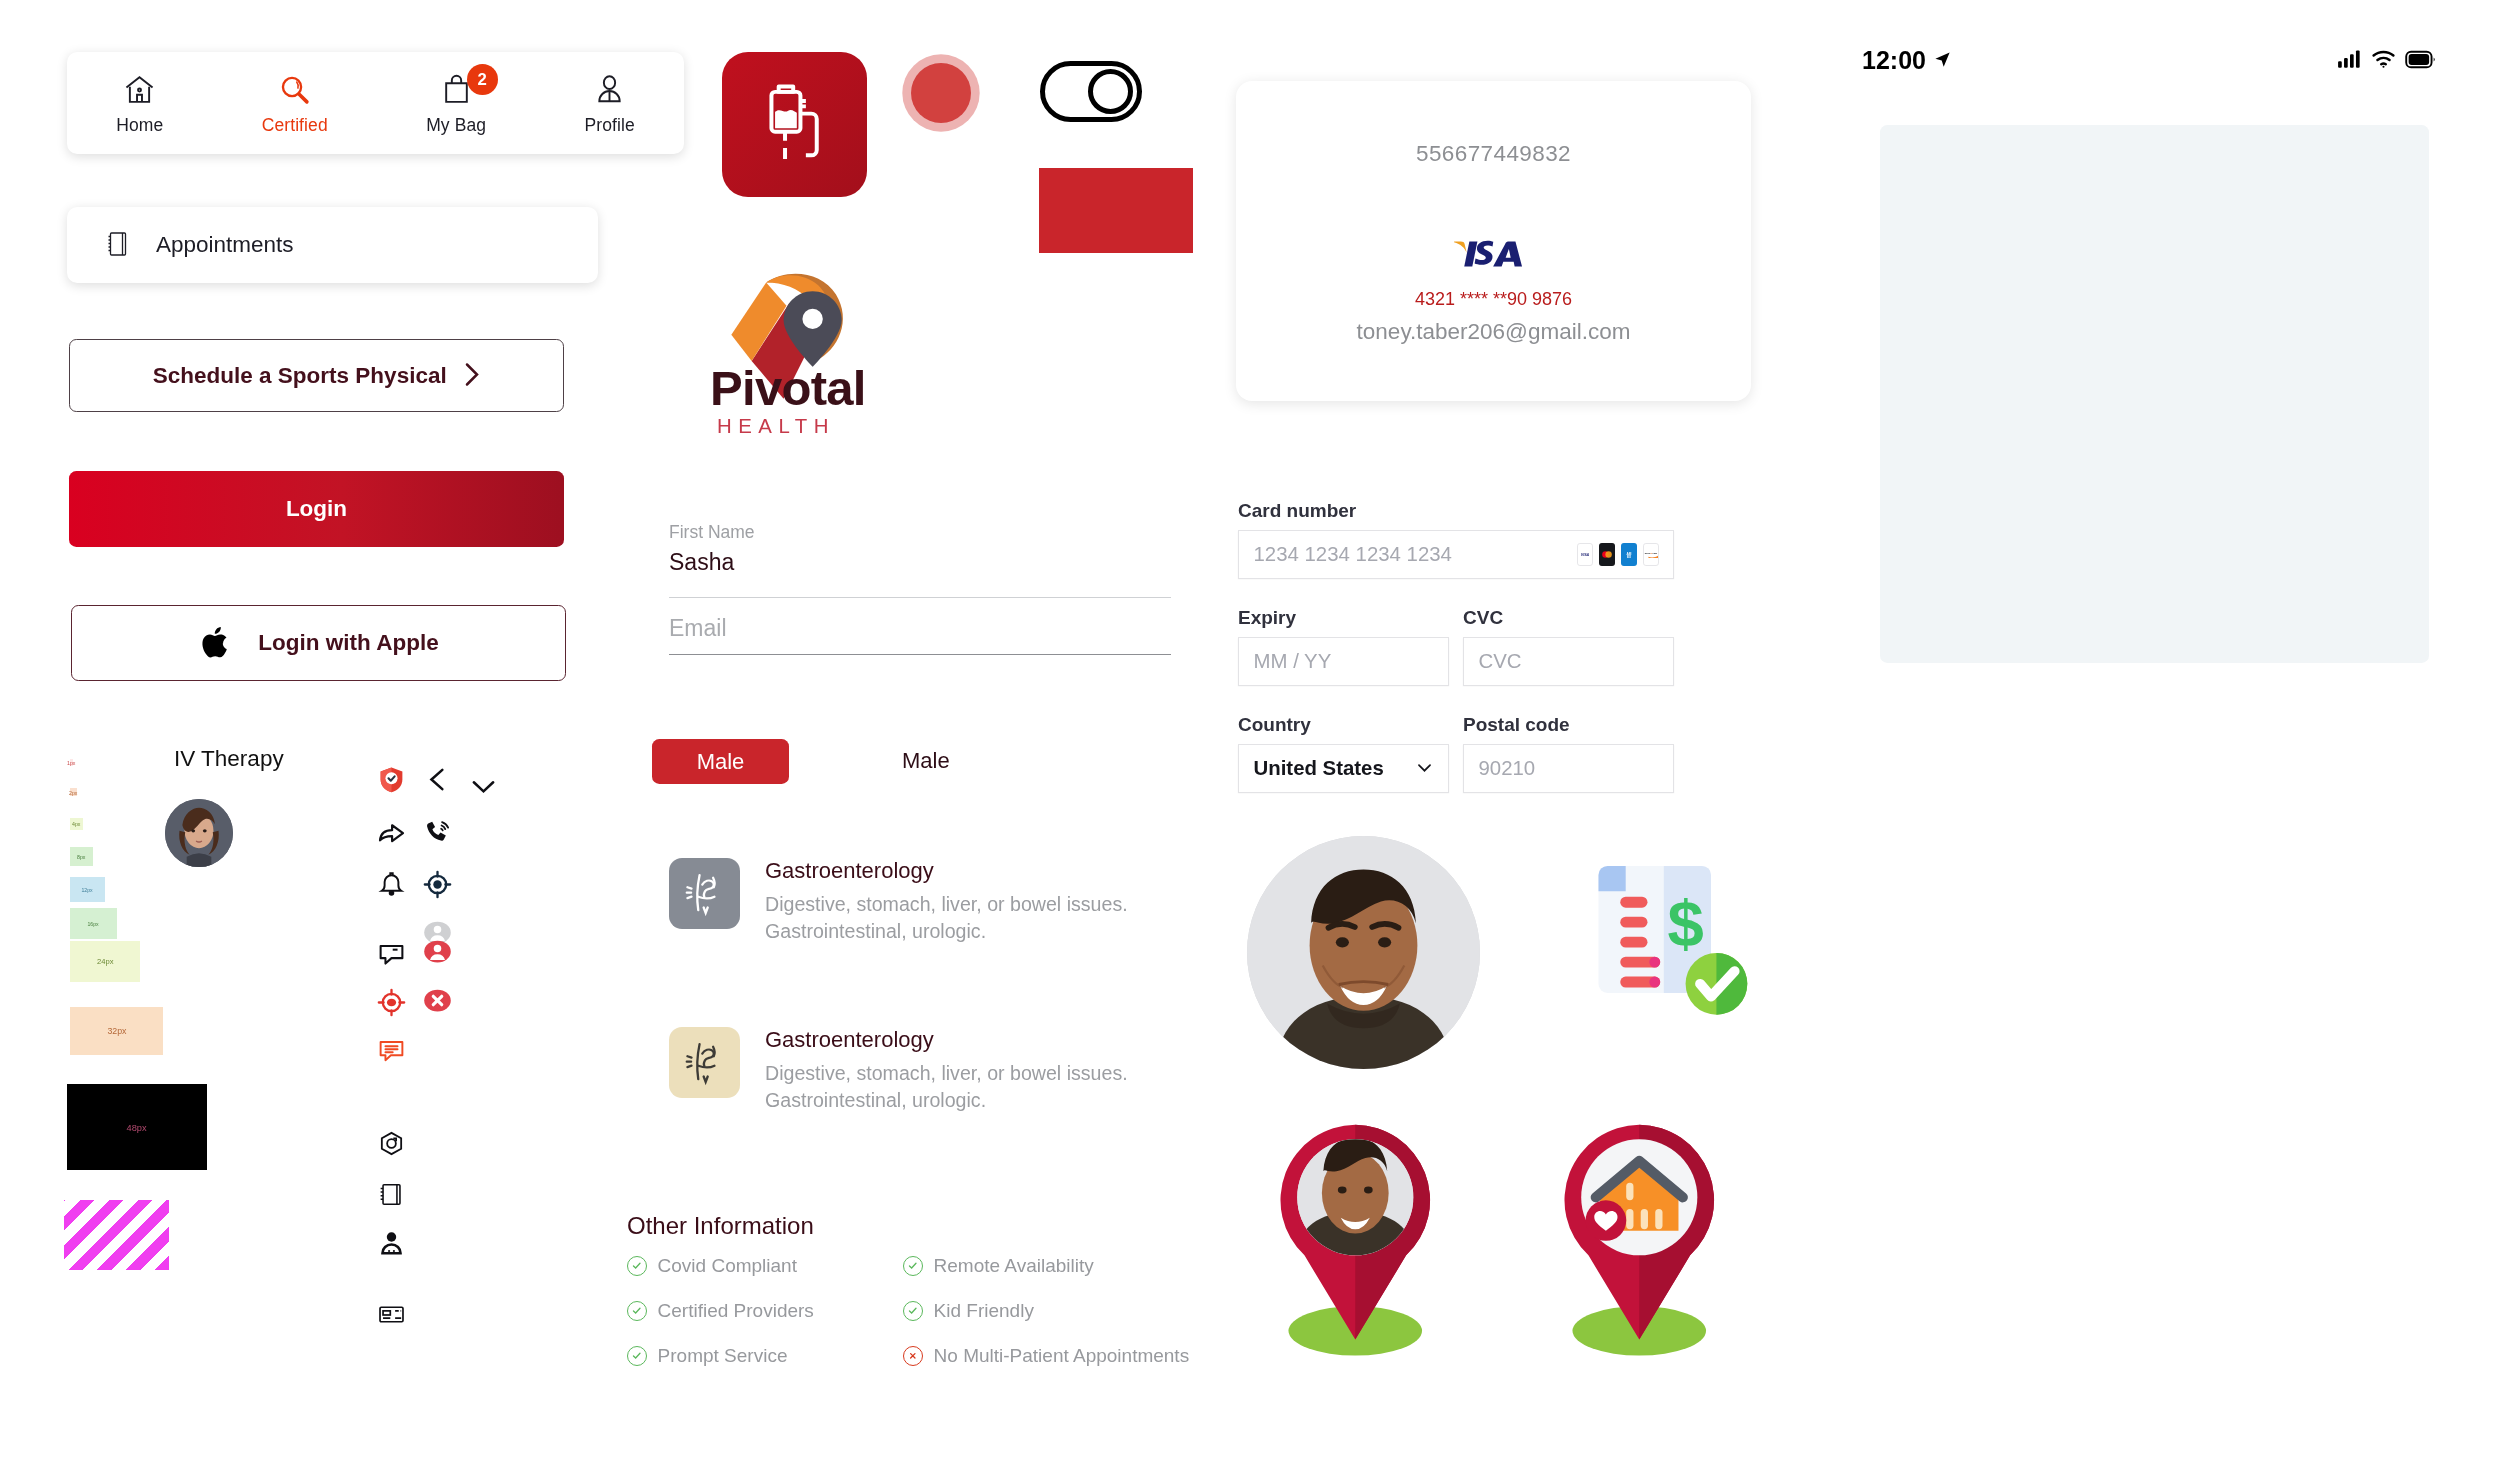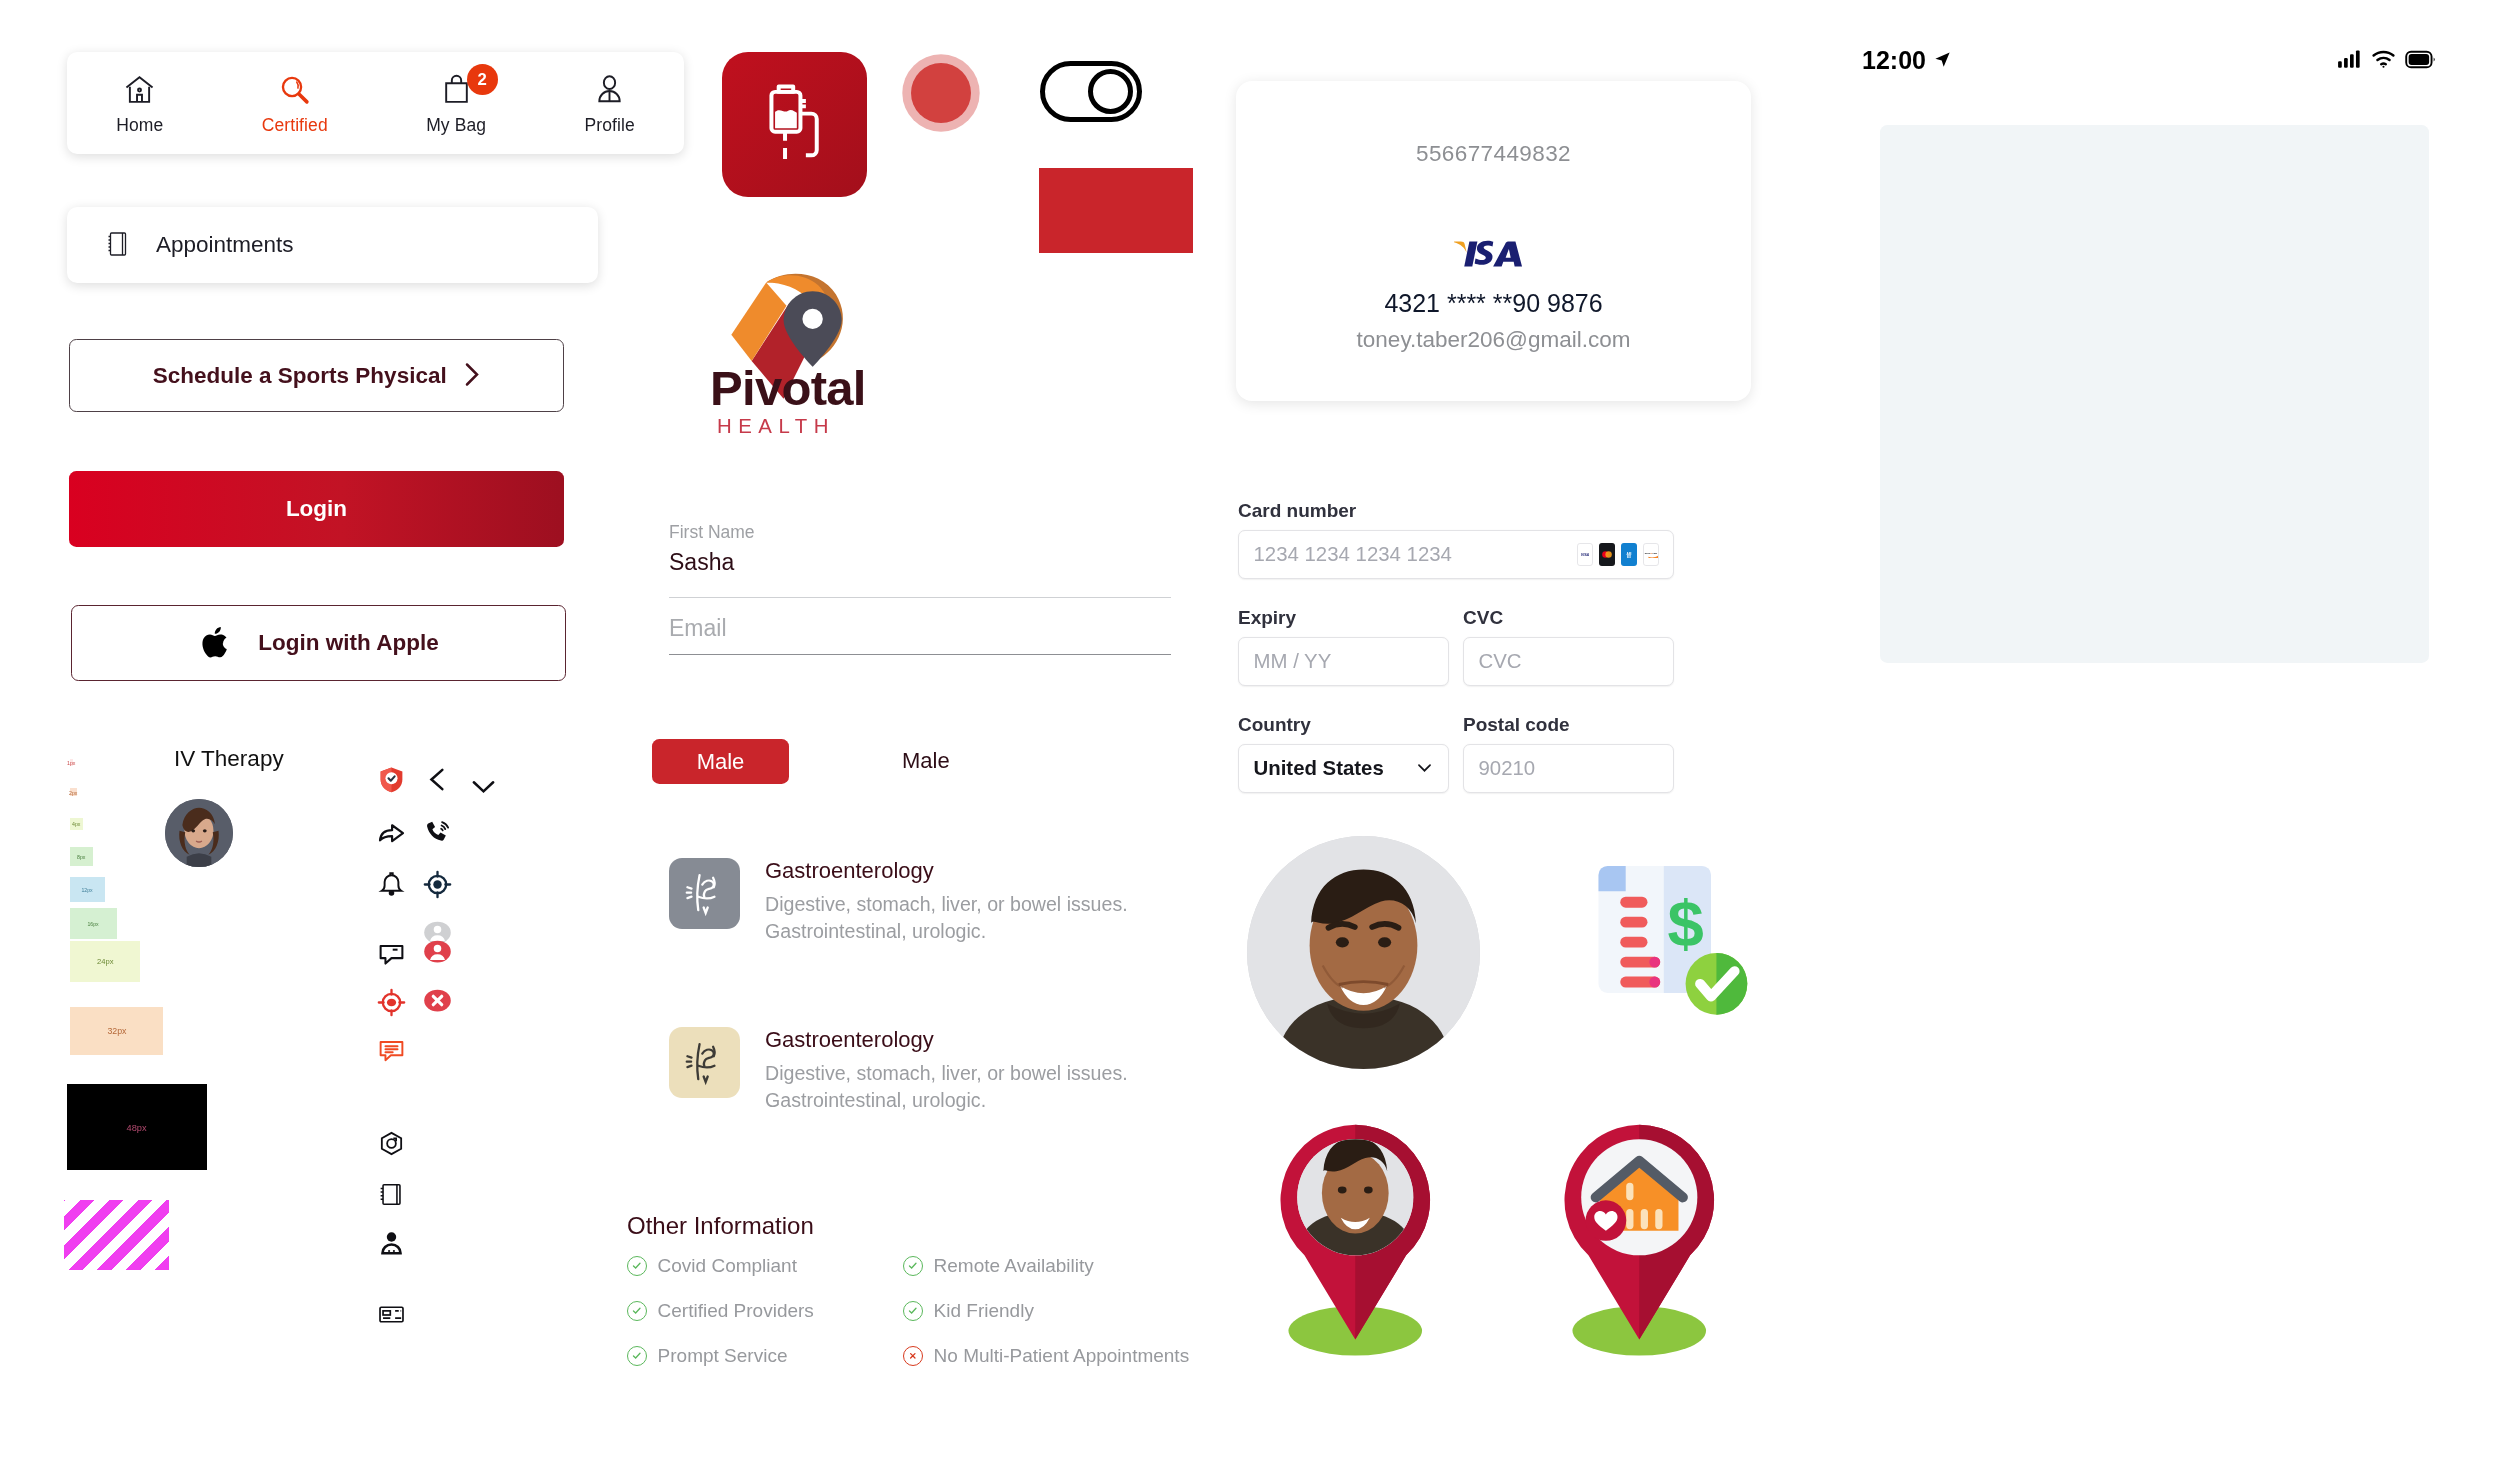--- a/index.html
+++ b/index.html
@@ -134,27 +134,27 @@
   .ring.bad { border-color: #d83a1e; }
 
   
   .paycard {
     position: absolute; left: 1236px; top: 81px; width: 515px; height: 320px;
     background: #fff; border-radius: 16px; box-shadow: 0 2.2px 13px rgba(0,0,0,.10);
     display: flex; flex-direction: column; align-items: center; padding-top: 60px;
   }
   .paycard .num { font-size: 22.5px; color: #8d8f93; letter-spacing: 0.4px; }
   .visa-logo { margin-top: 73px; }
-  .paycard .masked { margin-top: 19px; font-size: 25px; color: #0f172a; }
+  .paycard .masked { margin-top: 19px; font-size: 18px; color: #b91c1c; }
   .paycard .mail { margin-top: 8.7px; font-size: 22.5px; color: #8d8f93; }
 
   .sf { position: absolute; }
   .sf .slabel { font-size: 19px; color: #30313d; font-weight: 600; margin-bottom: 8px; }
   .sf .sbox {
-    border: 0.7px solid #e3e3e6; border-radius: 7px; background: #fff;
+    border: 0.7px solid #e3e3e6; border-radius: 0; background: #fff;
     box-shadow: 0 0.7px 1.5px rgba(0,0,0,.06);
     height: 49px; display: flex; align-items: center; padding: 0 14.5px;
   }
   .sf .sph { font-size: 20.4px; color: #a6a8b0; }
   .sf .sval { font-size: 20.4px; color: #15161c; font-weight: 600; }
   .brands { margin-left: auto; display: flex; gap: 5.8px; align-items: center; }
   .brand { width: 16px; height: 23px; border-radius: 2.9px; display: flex; align-items: center; justify-content: center; overflow: hidden; }
 
   .avatar-big {
     position: absolute; left: 1247px; top: 836px; width: 233px; height: 233px;

